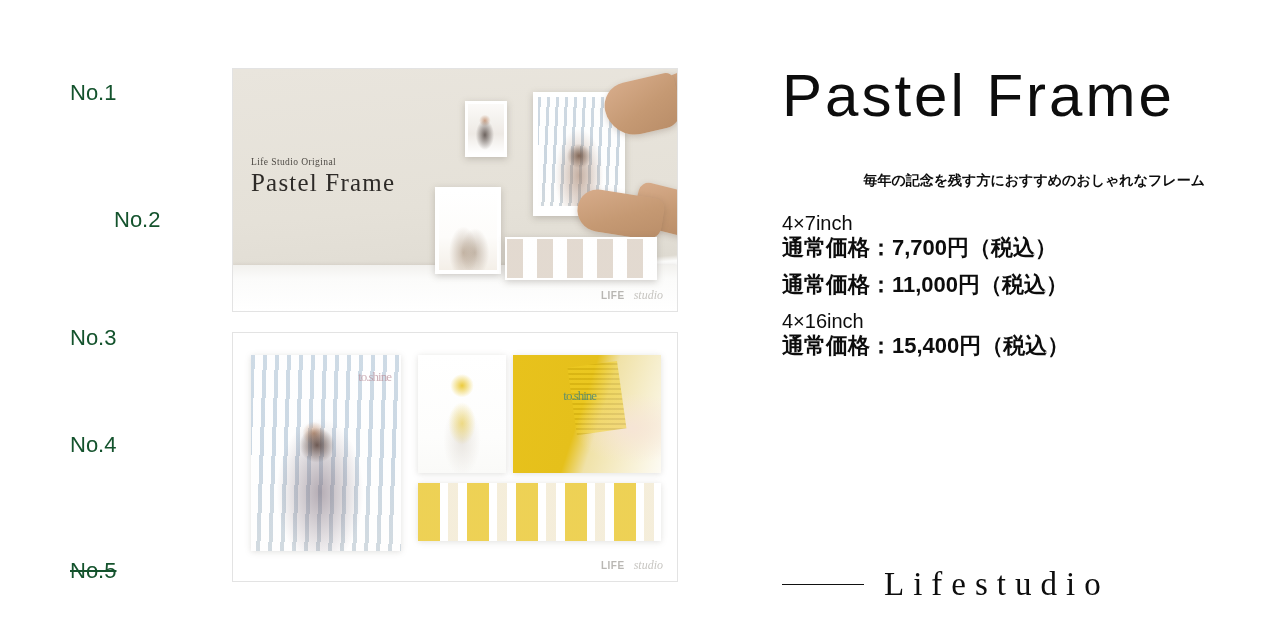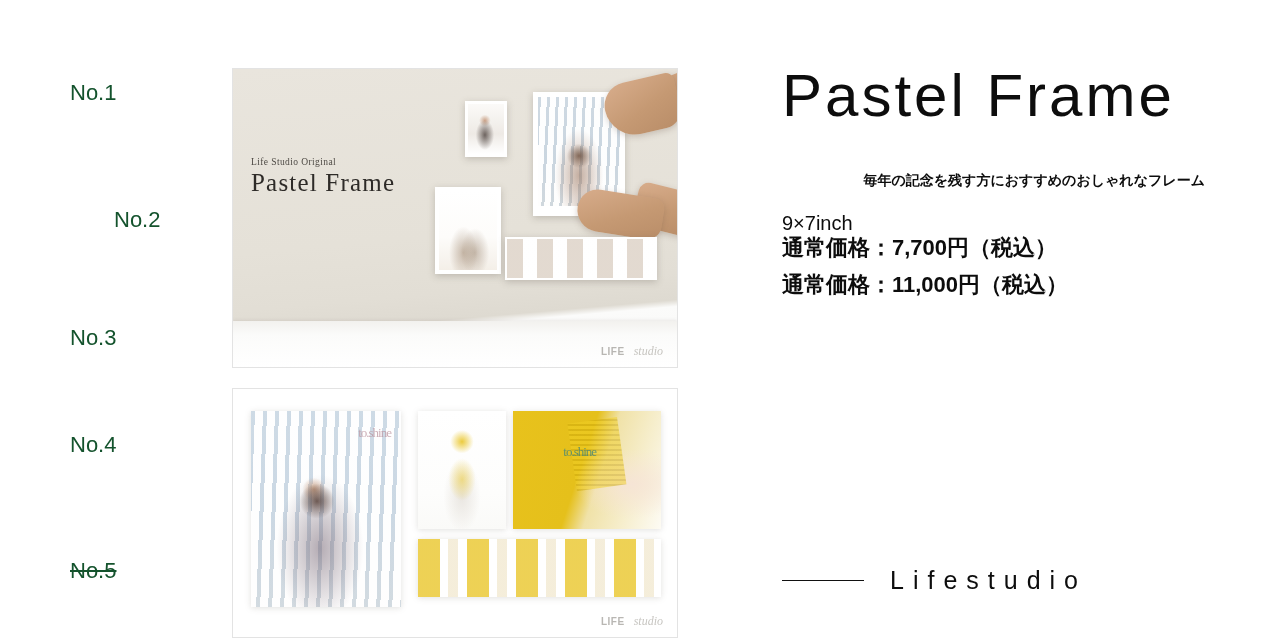--- a/index.html
+++ b/index.html
@@ -31,21 +31,21 @@
   
   .cards { position: absolute; left: 232px; top: 68px; width: 446px; }
 
   .card {
     position: relative;
     width: 446px;
     background: #ffffff;
     border: 1px solid #e3e3e3;
     overflow: hidden;
   }
-  .card-top { height: 300px; }
+  .card-top { height: 244px; }
   .card-bottom { margin-top: 20px; height: 250px; }
 
   
   .wall {
     position: absolute; inset: 0;
     background: linear-gradient(175deg, #e9e5dd 0%, #e5e1d8 55%, #e2ded5 72%, #dedad1 80%, #fbfbfa 82%, #f6f6f5 100%);
   }
   .shelf {
     position: absolute; left: 0; right: 0; bottom: 0; height: 46px;
     background: linear-gradient(180deg, #f2f1ee 0%, #fbfbfa 30%, #ffffff 100%);
@@ -209,22 +209,23 @@
     font-size: 22px; font-weight: 700; color: #0d0d0d;
     letter-spacing: 0px; line-height: 1.15; white-space: nowrap;
   }
 
   .brandbar {
     position: absolute; left: 22px; top: 566px; width: 420px;
     display: flex; align-items: center;
   }
   .brand-rule { width: 82px; height: 1.5px; background: #111; }
   .brand-name {
-    margin-left: 26px; font-size: 25px; color: #0d0d0d; letter-spacing: 9px;
+    margin-left: 20px; font-size: 33px; color: #0d0d0d; letter-spacing: 9px;
     white-space: nowrap;
+    font-family: Liberation Serif, serif;
   }
 </style>
 </head>
 <body>
 
 <div id="page">
 
   <div class="index-col">
     <div class="index-item idx0">No.1</div>
     <div class="index-item idx1">No.2</div>
@@ -297,25 +298,29 @@
       </div>
     </div>
   </div>
 
   <div class="right">
     <div class="headline">Pastel Frame</div>
     <div class="sub sub2">毎年の記念を残す方におすすめのおしゃれなフレーム</div>
 
     <div class="prices">
       <div class="price-row">
-        <div class="price-size">9×7inch</div>
+        <div class="price-size">4×7inch</div>
         <div class="price-amount">通常価格：7,700円（税込）</div>
       </div>
       <div class="price-row">
         <div class="price-amount">通常価格：11,000円（税込）</div>
+      </div>
+      <div class="price-row">
+        <div class="price-size">4×16inch</div>
+        <div class="price-amount">通常価格：15,400円（税込）</div>
       </div>
     </div>
 
     <div class="brandbar">
       <span class="brand-rule"></span>
       <span class="brand-name">Lifestudio</span>
     </div>
   </div>
 
 </div>

